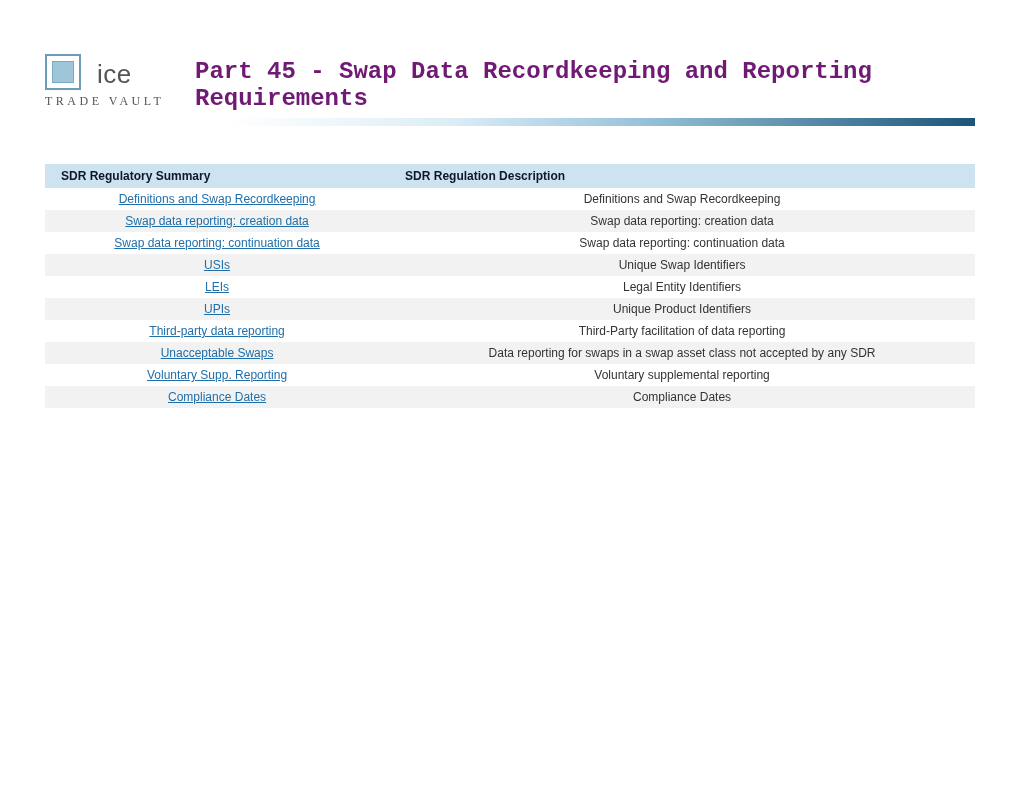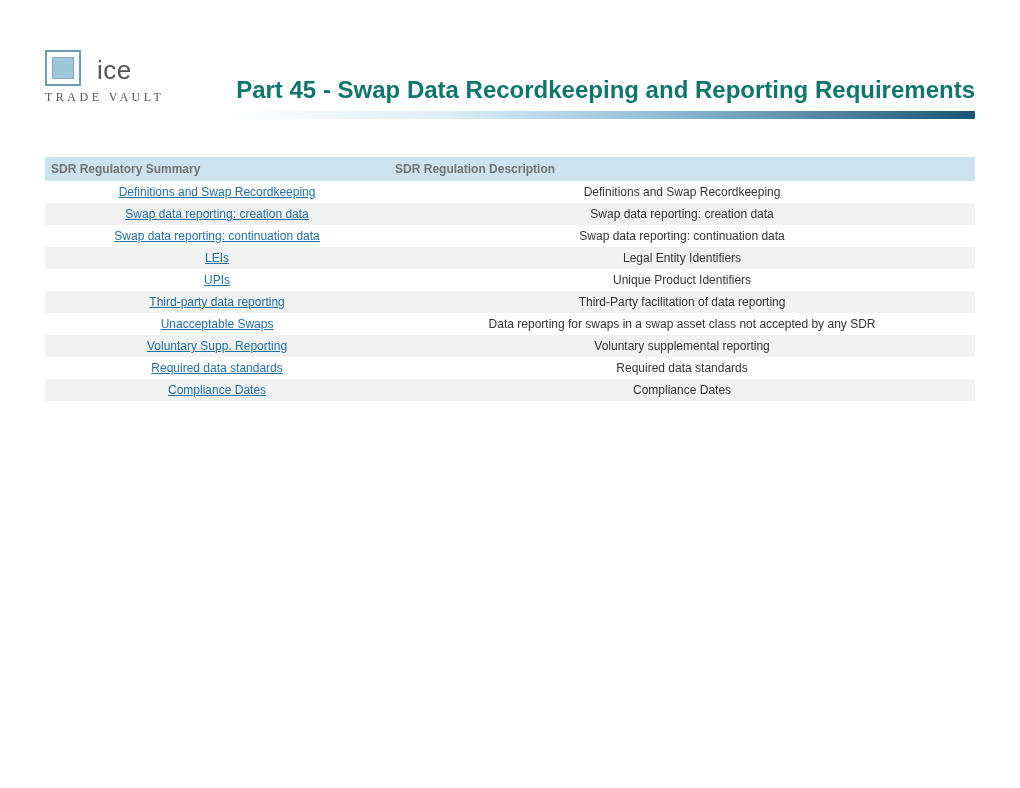--- a/index.html
+++ b/index.html
@@ -53,43 +53,44 @@
       text-transform: lowercase;
     }
     .logo-tradevault {
       font-size: 12px;
       letter-spacing: 3.5px;
       color: #555;
       margin-top: 4px;
       font-family: Liberation Serif, serif;
     }
     .page-title {
-      color: #0f766e;
+      color: #701a75;
       font-size: 24px;
       font-weight: bold;
       margin-left: auto;
-      margin-top: 24px;
+      margin-top: 8px;
+      font-family: Liberation Mono, monospace;
     }
     .gradient-bar {
       height: 8px;
       background: linear-gradient(to right, #ffffff 0%, #dcedf6 30%, #99c3db 55%, #1b5577 100%);
       margin-left: 182px;
       margin-bottom: 38px;
     }
     table {
       width: 100%;
       border-collapse: collapse;
       font-size: 12px;
     }
     thead th {
       text-align: left;
       background: #cde4f0;
-      color: #737373;
+      color: #0f172a;
       font-weight: bold;
-      padding: 5px 6px;
+      padding: 5px 16px;
     }
     tbody tr {
       height: 20px;
       text-align: center;
     }
     tbody tr:nth-child(even) {
       background: #f2f2f2;
     }
     tbody td {
       padding: 4px 6px;
@@ -136,41 +137,41 @@
       </tr>
       <tr>
         <td><a href="#" class="summary-link">Swap data reporting: creation data</a></td>
         <td>Swap data reporting: creation data</td>
       </tr>
       <tr>
         <td><a href="#" class="summary-link">Swap data reporting: continuation data</a></td>
         <td>Swap data reporting: continuation data</td>
       </tr>
       <tr>
+        <td><a href="#" class="summary-link">USIs</a></td>
+        <td>Unique Swap Identifiers</td>
+      </tr>
+      <tr>
         <td><a href="#" class="summary-link">LEIs</a></td>
         <td>Legal Entity Identifiers</td>
       </tr>
       <tr>
         <td><a href="#" class="summary-link">UPIs</a></td>
         <td>Unique Product Identifiers</td>
       </tr>
       <tr>
         <td><a href="#" class="summary-link">Third-party data reporting</a></td>
         <td>Third-Party facilitation of data reporting</td>
       </tr>
       <tr>
         <td><a href="#" class="summary-link">Unacceptable Swaps</a></td>
         <td>Data reporting for swaps in a swap asset class not accepted by any SDR</td>
       </tr>
       <tr>
         <td><a href="#" class="summary-link">Voluntary Supp. Reporting</a></td>
         <td>Voluntary supplemental reporting</td>
       </tr>
       <tr>
-        <td><a href="#" class="summary-link">Required data standards</a></td>
-        <td>Required data standards</td>
-      </tr>
-      <tr>
         <td><a href="#" class="summary-link">Compliance Dates</a></td>
         <td>Compliance Dates</td>
       </tr>
     </tbody>
 </table>
 
 </body></html>

